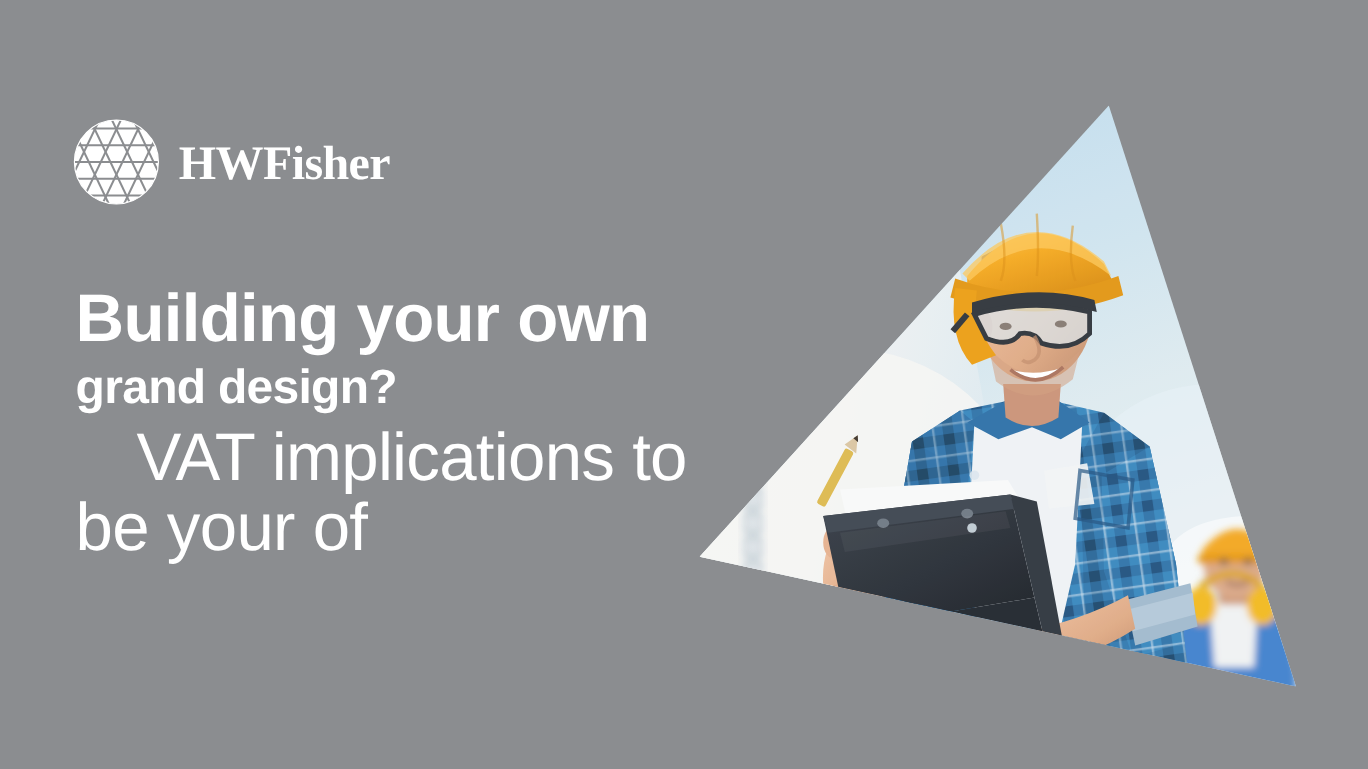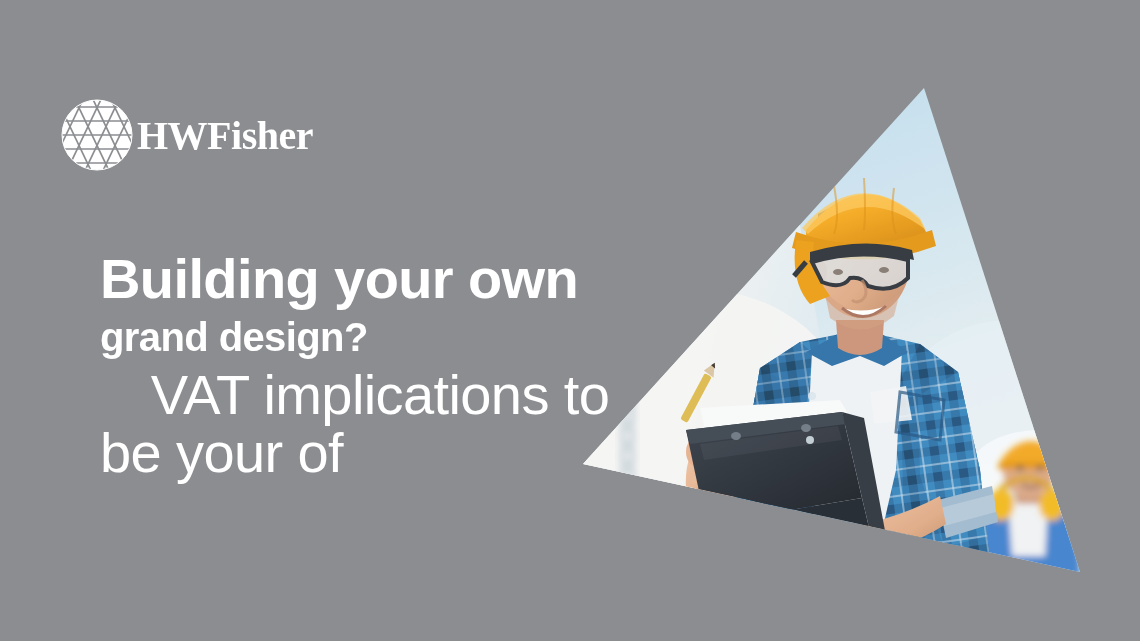--- a/index.html
+++ b/index.html
@@ -22,21 +22,21 @@
     overflow: hidden;
   }
 
   
   #brand {
     position: absolute;
     left: 61px;
     top: 99px;
     display: flex;
     align-items: center;
-    gap: 4px;
+    gap: 16px;
   }
   #logo-mark {
     width: 72px;
     height: 72px;
     display: block;
     flex: 0 0 auto;
   }
   #brand-wordmark {
     color: #ffffff;
     font-family: "Liberation Serif", "DejaVu Serif", serif;
@@ -45,24 +45,23 @@
     letter-spacing: -0.5px;
     line-height: 1;
     white-space: nowrap;
     transform: translateY(1px);
   }
 
   
   #headline {
     position: absolute;
     left: 63px;
-    top: 250px;
+    top: 236px;
     width: 560px;
     color: #ffffff;
-    margin-left: 37px;
   }
   .hl-line {
     display: block;
     font-size: 56px;
     line-height: 58px;
     letter-spacing: -0.6px;
     white-space: nowrap;
   }
   .hl-line.bold   { font-weight: 700; }
   .hl-line.light  { font-weight: 300; }

